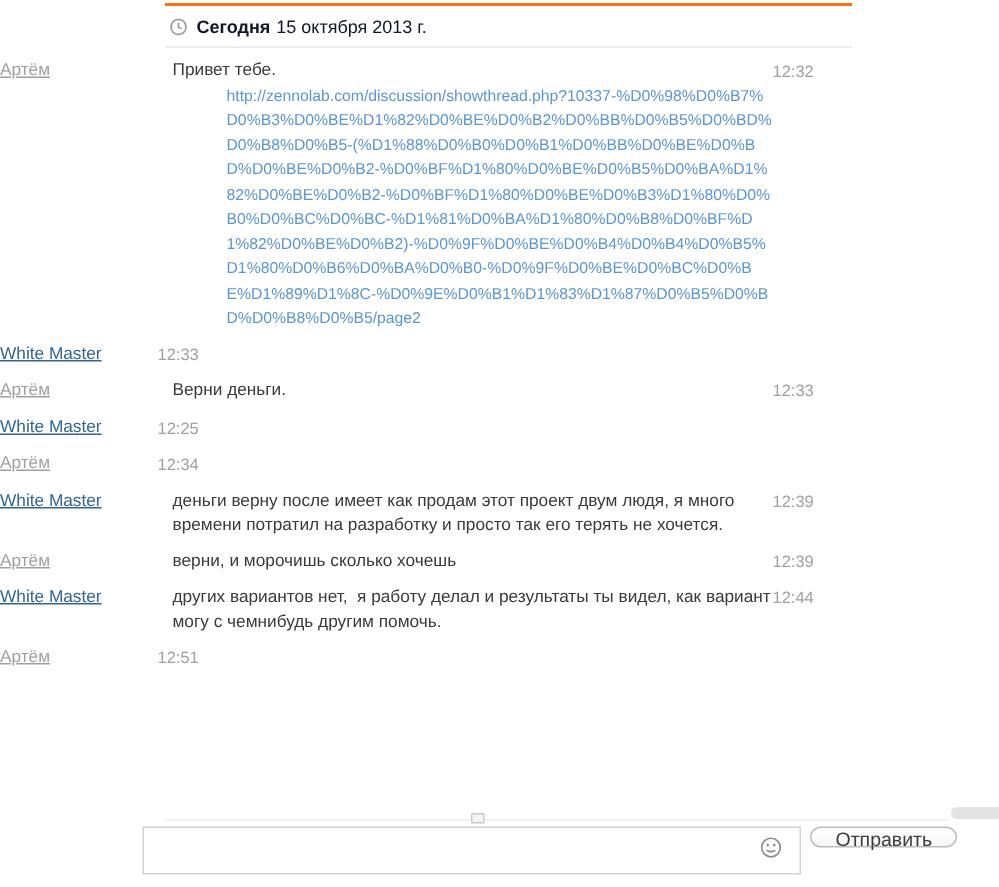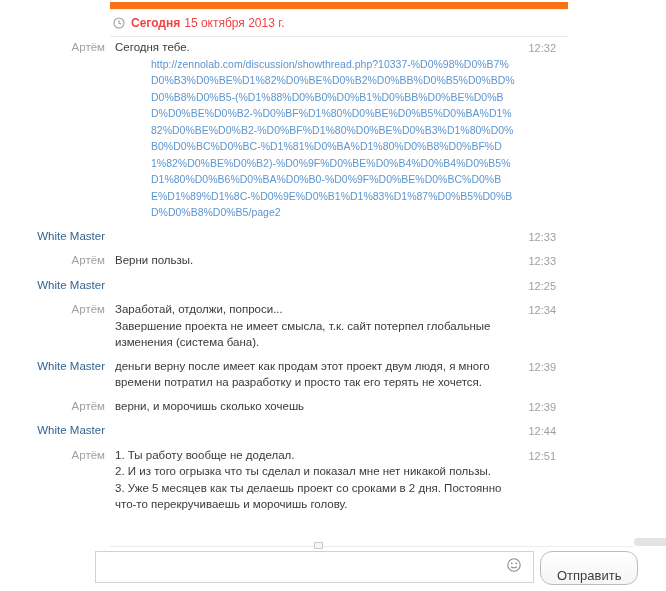--- a/index.html
+++ b/index.html
@@ -9,55 +9,55 @@
     position: relative;
     overflow: hidden;
     font-family: "Liberation Sans", sans-serif;
     color: var(--text-color, #3a3a3a);
   }
   
   .date-header {
     position: absolute; top: 2px; left: 110px; width: 458px;
     box-sizing: border-box;
     padding: 7px 0 6px 3px;
-    border-top: 7px solid #f97316;
+    border-top: 2px solid #f97316;
     border-bottom: 1px solid #eaeaea;
     box-shadow: inset 0 1px 0 #f6f6f6;
-    font-size: 12px; color: #ef4444;
+    font-size: 12px; color: #0f172a;
     white-space: nowrap;
   }
   .date-header svg { vertical-align: -2px; margin-right: 6px; }
   .date-header b { font-weight: bold; margin-right: 4px; }
   
   .message-list {
     position: absolute; top: 33px; left: 0; width: 666px; height: 508px;
     padding-top: 6px; box-sizing: border-box; overflow: hidden;
   }
   .msg-row {
     display: flex; align-items: flex-start;
     margin-bottom: 7px;
     font-size: 11.5px; line-height: 16.5px;
   }
   .msg-sender {
-    flex: none; width: 105px; text-align: right;
-    cursor: pointer; white-space: nowrap;
+    flex: none; width: 105px; 
+    cursor: pointer; white-space: nowrap; text-decoration: underline;
   }
   .sender-blue { color: var(--name-blue, #33658f); }
   .sender-gray { color: var(--name-gray, #a0a0a0); }
   .msg-body { flex: none; width: 400px; margin-left: 10px; }
   .msg-text { white-space: pre-wrap; }
   .msg-link {
     display: block;
     color: var(--link-blue, #5d95cf);
     word-break: break-all;
     font-size: 10.5px; line-height: 16.5px;
     text-decoration: none; cursor: pointer; margin-left: 36px;
   }
   .msg-time {
-    flex: 1; text-align: right; margin-right: 110px;
+    flex: 1; text-align: left; margin-right: 110px;
     color: var(--time-gray, #a0a0a0);
     font-size: 11px; padding-top: 1px; white-space: nowrap;
   }
   
   .composer-divider {
     position: absolute; left: 110px; top: 546px; width: 523px; height: 1px;
     background: #ededed;
   }
   .resize-handle {
     position: absolute; left: 314px; top: 542px; width: 9px; height: 7px;
@@ -76,21 +76,21 @@
     resize: none; outline: none;
     padding: 6px 28px 6px 8px;
     font-family: "Liberation Sans", sans-serif; font-size: 12px; color: #333;
   }
   .emoji-button {
     position: absolute; left: 506px; top: 557px; width: 16px; height: 16px;
     cursor: pointer; line-height: 0;
   }
   .send-button {
     position: absolute; left: 540px; top: 551px; height: 14px;
-    padding: 16px 16px; box-sizing: border-box;
+    padding: 0 16px; box-sizing: border-box;
     border: 1px solid #bcbcbc; border-radius: 12px;
     background: linear-gradient(#ffffff, #f5f5f5);
     font-family: "Liberation Sans", sans-serif;
     font-size: 13px; color: #3c3c3c;
     cursor: pointer;
   }
 </style>
 </head>
 <body>
 
@@ -98,52 +98,47 @@
   <span><svg width="12" height="12" viewBox="0 0 12 12">
         <circle cx="6" cy="6" r="5" fill="none" stroke="#9a9a9a" stroke-width="1.1"></circle>
         <path d="M6 3.2 V6.2 L8.1 7.1" fill="none" stroke="#9a9a9a" stroke-width="1.1"></path>
       </svg></span><b>Сегодня</b><span>15 октября 2013 г.</span>
 </div>
 
 <div class="message-list">
   <div class="msg-row">
     <div class="msg-sender sender-gray">Артём</div>
     <div class="msg-body">
-      <div class="msg-text">Сегодня тебе.</div>
+      <div class="msg-text">Привет тебе.</div>
       <a class="msg-link">http://zennolab.com/discussion/showthread.php?10337-%D0%98%D0%B7%D0%B3%D0%BE%D1%82%D0%BE%D0%B2%D0%BB%D0%B5%D0%BD%D0%B8%D0%B5-(%D1%88%D0%B0%D0%B1%D0%BB%D0%BE%D0%BD%D0%BE%D0%B2-%D0%BF%D1%80%D0%BE%D0%B5%D0%BA%D1%82%D0%BE%D0%B2-%D0%BF%D1%80%D0%BE%D0%B3%D1%80%D0%B0%D0%BC%D0%BC-%D1%81%D0%BA%D1%80%D0%B8%D0%BF%D1%82%D0%BE%D0%B2)-%D0%9F%D0%BE%D0%B4%D0%B4%D0%B5%D1%80%D0%B6%D0%BA%D0%B0-%D0%9F%D0%BE%D0%BC%D0%BE%D1%89%D1%8C-%D0%9E%D0%B1%D1%83%D1%87%D0%B5%D0%BD%D0%B8%D0%B5/page2</a>
     </div>
     <div class="msg-time">12:32</div>
   </div>
 
   <div class="msg-row">
     <div class="msg-sender sender-blue">White Master</div>
     <div class="msg-time">12:33</div>
   </div>
 
   <div class="msg-row">
     <div class="msg-sender sender-gray">Артём</div>
     <div class="msg-body">
-      <div class="msg-text">Верни пользы.</div>
+      <div class="msg-text">Верни деньги.</div>
 
     </div>
     <div class="msg-time">12:33</div>
   </div>
 
   <div class="msg-row">
     <div class="msg-sender sender-blue">White Master</div>
     <div class="msg-time">12:25</div>
   </div>
 
   <div class="msg-row">
     <div class="msg-sender sender-gray">Артём</div>
-    <div class="msg-body">
-      <div class="msg-text">Заработай, отдолжи, попроси...
-Завершение проекта не имеет смысла, т.к. сайт потерпел глобальные изменения (система бана).</div>
-
-    </div>
     <div class="msg-time">12:34</div>
   </div>
 
   <div class="msg-row">
     <div class="msg-sender sender-blue">White Master</div>
     <div class="msg-body">
       <div class="msg-text">деньги верну после имеет как продам этот проект двум людя, я много времени потратил на разработку и просто так его терять не хочется.</div>
 
     </div>
     <div class="msg-time">12:39</div>
@@ -153,31 +148,29 @@
     <div class="msg-sender sender-gray">Артём</div>
     <div class="msg-body">
       <div class="msg-text">верни, и морочишь сколько хочешь</div>
 
     </div>
     <div class="msg-time">12:39</div>
   </div>
 
   <div class="msg-row">
     <div class="msg-sender sender-blue">White Master</div>
+    <div class="msg-body">
+      <div class="msg-text">других вариантов нет,  я работу делал и результаты ты видел, как вариант могу с чемнибудь другим помочь.</div>
+
+    </div>
     <div class="msg-time">12:44</div>
   </div>
 
   <div class="msg-row">
     <div class="msg-sender sender-gray">Артём</div>
-    <div class="msg-body">
-      <div class="msg-text">1. Ты работу вообще не доделал.
-2. И из того огрызка что ты сделал и показал мне нет никакой пользы.
-3. Уже 5 месяцев как ты делаешь проект со сроками в 2 дня. Постоянно что-то перекручиваешь и морочишь голову.</div>
-
-    </div>
     <div class="msg-time">12:51</div>
   </div>
 </div>
 
 <div class="composer-divider"></div>
 <div class="resize-handle"></div>
 <div class="scrollbar-fragment"></div>
 
 <textarea class="message-input" placeholder="" style=""></textarea>
 

